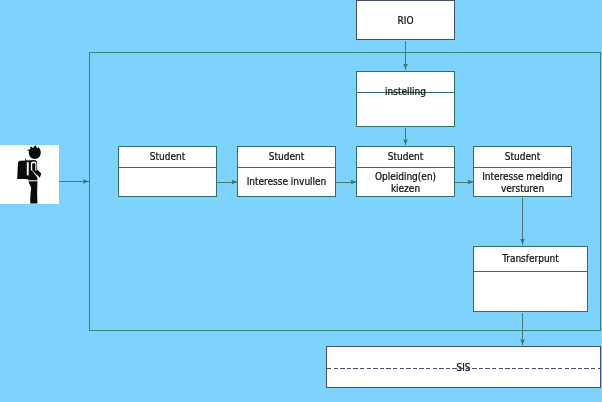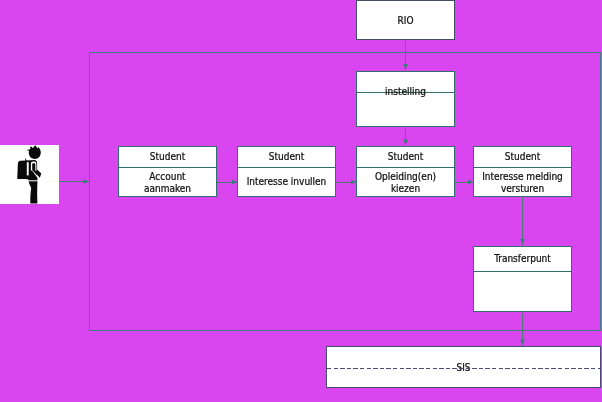--- a/index.html
+++ b/index.html
@@ -1,19 +1,19 @@
 <!DOCTYPE html>
 <html><head>
 <meta charset="utf-8">
 <style>
   html,body{margin:0;padding:0;}
   body{width:602px;height:402px;background:#000000;overflow:hidden;
        font-family:"DejaVu Sans",sans-serif;font-stretch:condensed;
        -webkit-font-smoothing:antialiased;-webkit-text-stroke:0.22px #0d0d0d;}
-  #stage{position:relative;width:602px;height:402px;background:#d946ef;}
+  #stage{position:relative;width:602px;height:402px;background:#7dd3fc;}
 
   .lane{position:absolute;box-sizing:border-box;border:1px solid #3a827c;background:transparent;}
 
   .node{position:absolute;box-sizing:border-box;background:#ffffff;
         display:flex;flex-direction:column;}
   .node.proc{border:1px solid #2f706c;}
   .node.sys{border:1px solid #44506b;}
 
   .hdr{flex:0 0 auto;display:flex;align-items:center;justify-content:center;
        font-size:10px;color:#0f0f0f;line-height:12px;}
@@ -93,39 +93,38 @@
   <div class="node sys" style="left:356px;top:0px;width:99px;height:40px;">
     <div class="body one">RIO</div>
   </div>
 
   <div class="node proc" style="left:356px;top:71px;width:99px;height:56px;">
     <div class="hdr nudge" style="height:21px;">instelling</div>
   </div>
 
   <div class="node proc" style="left:118px;top:146px;width:99px;height:51px;">
     <div class="hdr" style="height:19.5px;">Student</div>
-    <div class="body two">Account<br>aanmaken</div>
   </div>
 
   <div class="node proc" style="left:237px;top:146px;width:99px;height:51px;">
     <div class="hdr" style="height:19.5px;">Student</div>
     <div class="body one">Interesse invullen</div>
   </div>
 
   <div class="node proc" style="left:356px;top:146px;width:99px;height:51px;">
     <div class="hdr" style="height:19.5px;">Student</div>
     <div class="body two">Opleiding(en)<br>kiezen</div>
   </div>
 
   <div class="node proc" style="left:473px;top:146px;width:99px;height:51px;">
     <div class="hdr" style="height:19.5px;">Student</div>
     <div class="body two">Interesse melding<br>versturen</div>
   </div>
 
-  <div class="node proc" style="left:473px;top:246px;width:99px;height:66px;">
+  <div class="node proc" style="left:473px;top:246px;width:115px;height:66px;">
     <div class="hdr" style="height:24px;">Transferpunt</div>
   </div>
 
   <div class="node sys" style="left:326px;top:346px;width:275px;height:42px;">
     <div class="hdr nudge" style="height:22px;">SIS</div>
   </div>
 
   <svg class="links" viewBox="0 0 602 402">
     <defs>
       <marker id="ah" markerWidth="7" markerHeight="6" refX="5.6" refY="2.6" orient="auto" markerUnits="userSpaceOnUse">

